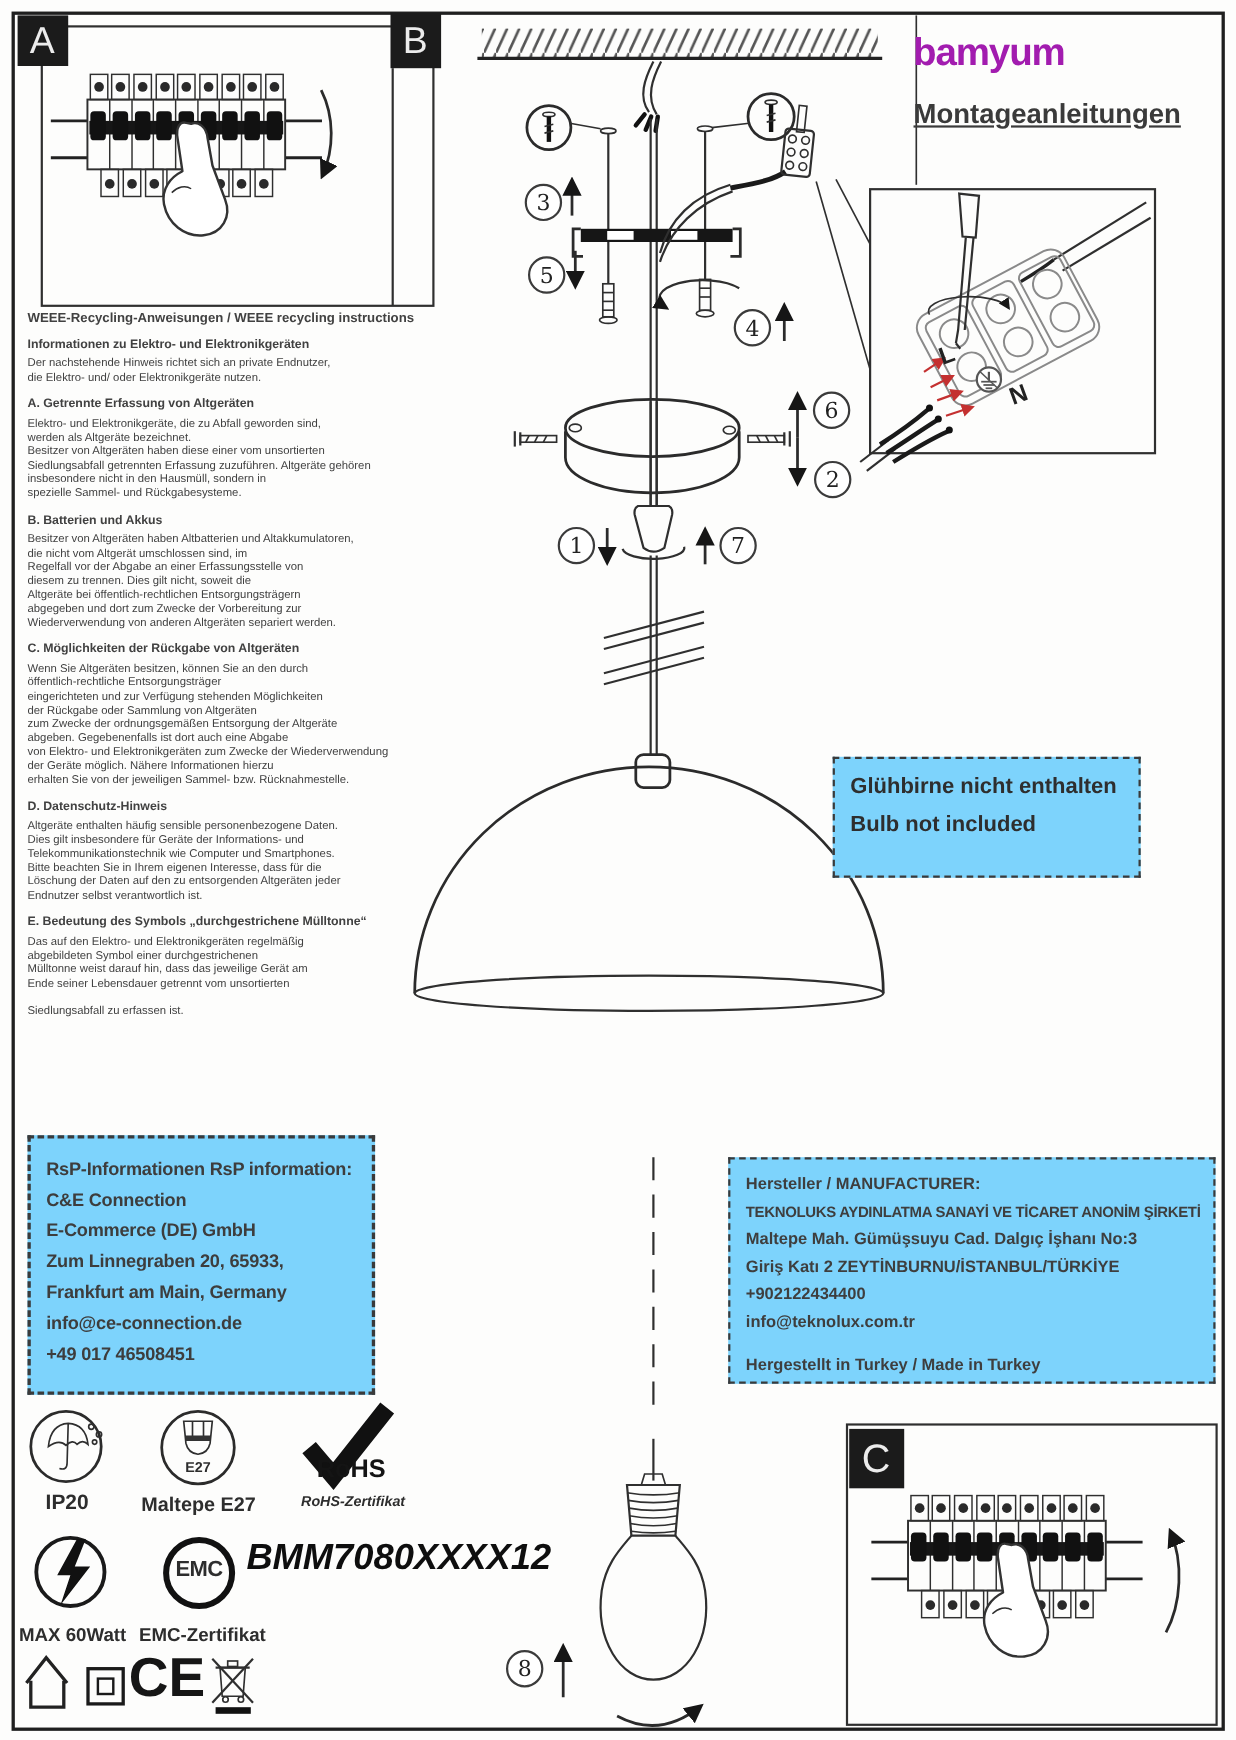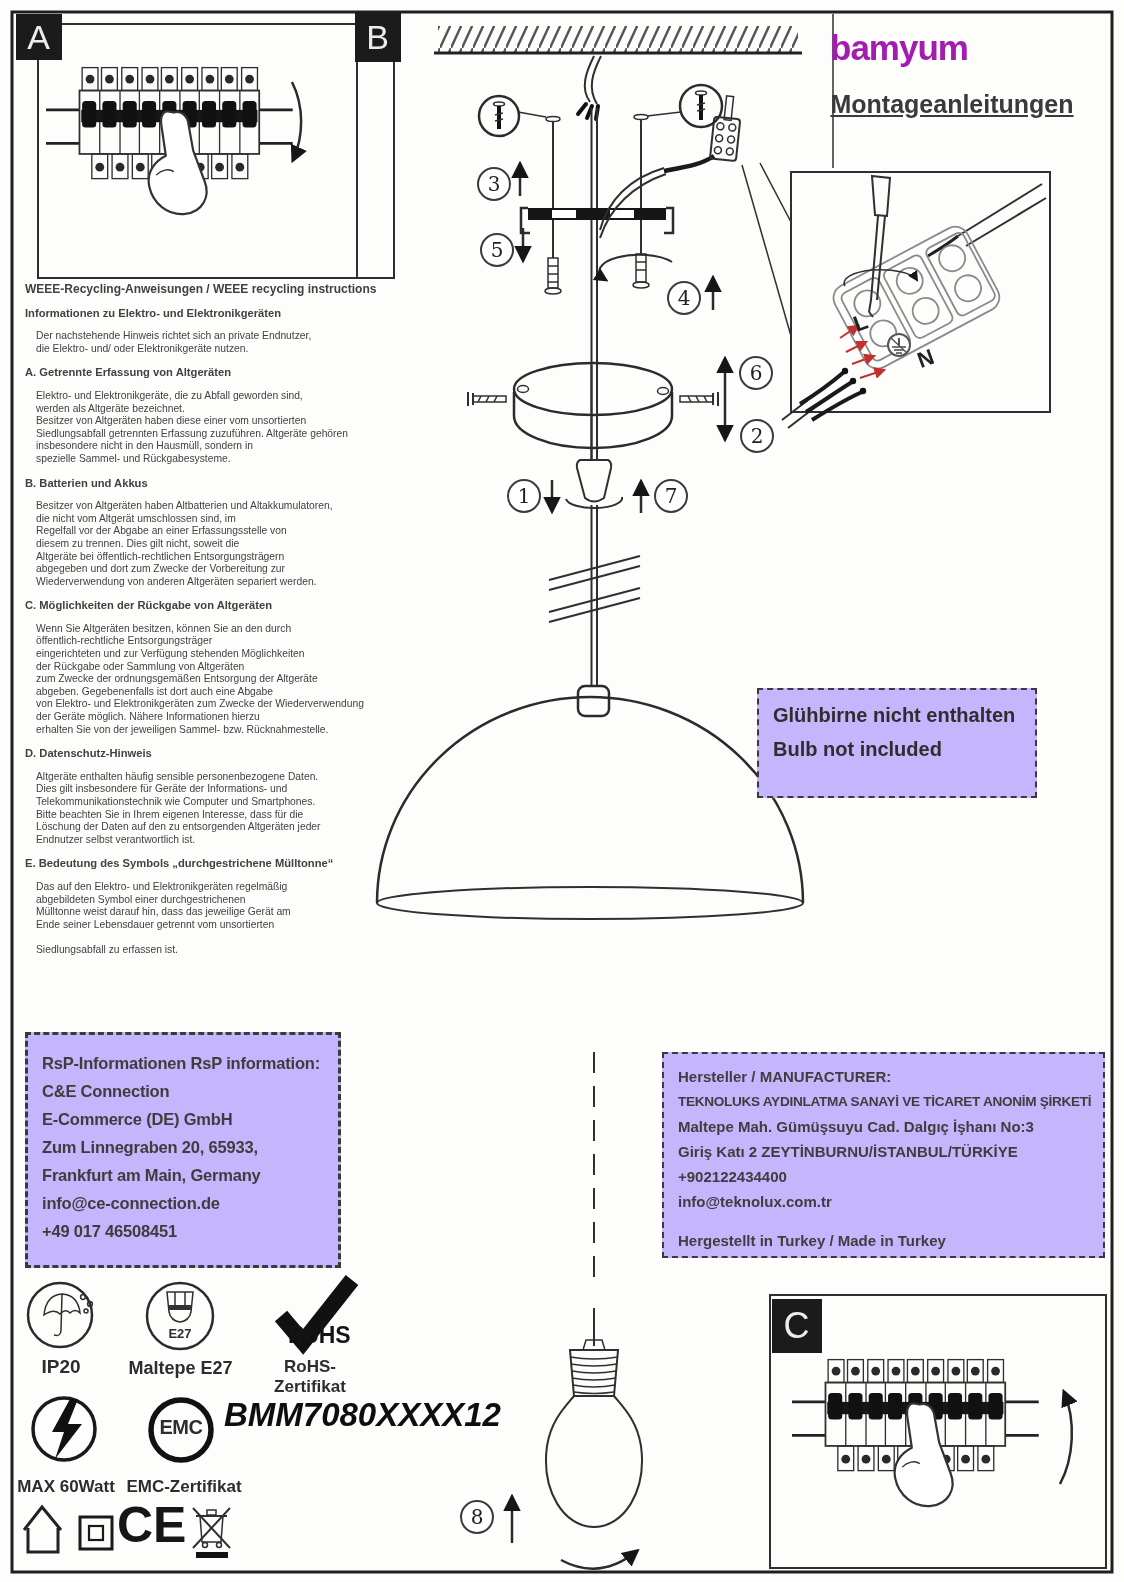--- a/index.html
+++ b/index.html
@@ -20,24 +20,24 @@
   .hand{fill:#fff;stroke:#333;stroke-width:2.5;stroke-linejoin:round}
   
   .plabel{background:#1b1b1b;color:#ececec;display:flex;align-items:center;justify-content:center;
           font-size:34px;font-weight:300;letter-spacing:1px;}
   .step{width:30px;height:30px;border:2px solid #3b3b3b;border-radius:50%;background:#fff;
         display:flex;align-items:center;justify-content:center;
         font-family:"DejaVu Serif",serif;font-size:20px;color:#222;}
   .weee{width:414px;font-size:10.3px;line-height:12.6px;color:#414141;}
   .weee h3{font-size:12px;margin:0 0 10px 0;}
   .weee h4{font-size:11.2px;margin:11px 0 6px 0;}
-  .weee p{margin:11px;white-space:pre-line;}
+  .weee p{margin:0;white-space:pre-line;}
   .brand{font-size:35px;font-weight:700;color:#a21caf;letter-spacing:-1px;}
   .subt{font-size:25px;font-weight:700;color:#3a3a3a;text-align:center;text-decoration:underline;}
-  .dashbox{border:2.5px dashed #3a3a3a;background:#c4b5fd;}
+  .dashbox{border:2.5px dashed #3a3a3a;background:#7dd3fc;}
   .bulbtxt{font-size:20px;font-weight:700;color:#2e2e2e;line-height:34px;}
   .rsp{font-size:16.5px;font-weight:600;color:#3d3d3d;line-height:28px;letter-spacing:-0.2px;}
   .mfr{font-size:15px;font-weight:700;color:#3e3e3e;line-height:25px;}
   .mfr .tight{font-size:13.6px;letter-spacing:-0.3px;}
   .certlab{font-weight:700;color:#2d2d2d;text-align:center;}
   .rot{transform:rotate(-20deg);font-weight:700;color:#222;}
 </style>
 </head>
 <body>
 
@@ -501,20 +501,20 @@
   <div>Giriş Katı 2 ZEYTİNBURNU/İSTANBUL/TÜRKİYE</div>
   <div>+902122434400</div>
   <div>info@teknolux.com.tr</div>
   <div style="margin-top:14px;">Hergestellt in Turkey / Made in Turkey</div>
 </div>
 
 <div class="ov certlab" style="left:30px;top:1356px;width:62px;font-size:19px;">IP20</div>
 <div class="ov certlab" style="left:157px;top:1326px;width:46px;font-size:13px;">E27</div>
 <div class="ov certlab" style="left:128px;top:1358px;width:105px;font-size:18px;">Maltepe E27</div>
 <div class="ov" style="left:288px;top:1322px;font-size:23px;font-weight:700;color:#141414;">RoHS</div>
-<div class="ov certlab" style="left:260px;top:1357px;width:100px;font-size:17px;">RoHS-Zertifikat</div>
+<div class="ov certlab" style="left:271px;top:1357px;width:100px;font-size:13px;font-style:italic;">RoHS-Zertifikat</div>
 <div class="ov certlab" style="left:14px;top:1477px;width:104px;font-size:17px;">MAX 60Watt</div>
 <div class="ov certlab" style="left:151px;top:1416px;width:60px;font-size:20px;letter-spacing:-0.5px;">EMC</div>
 <div class="ov certlab" style="left:122px;top:1477px;width:124px;font-size:17px;">EMC-Zertifikat</div>
 <div class="ov" style="left:224px;top:1396px;font-size:33px;font-weight:800;color:#0e0e0e;font-style:italic;">BMM7080XXXX12</div>
 <div class="ov" style="left:117px;top:1496px;font-size:50px;font-weight:700;color:#161616;">CE</div>
 
 </div>
 
 </body></html>

